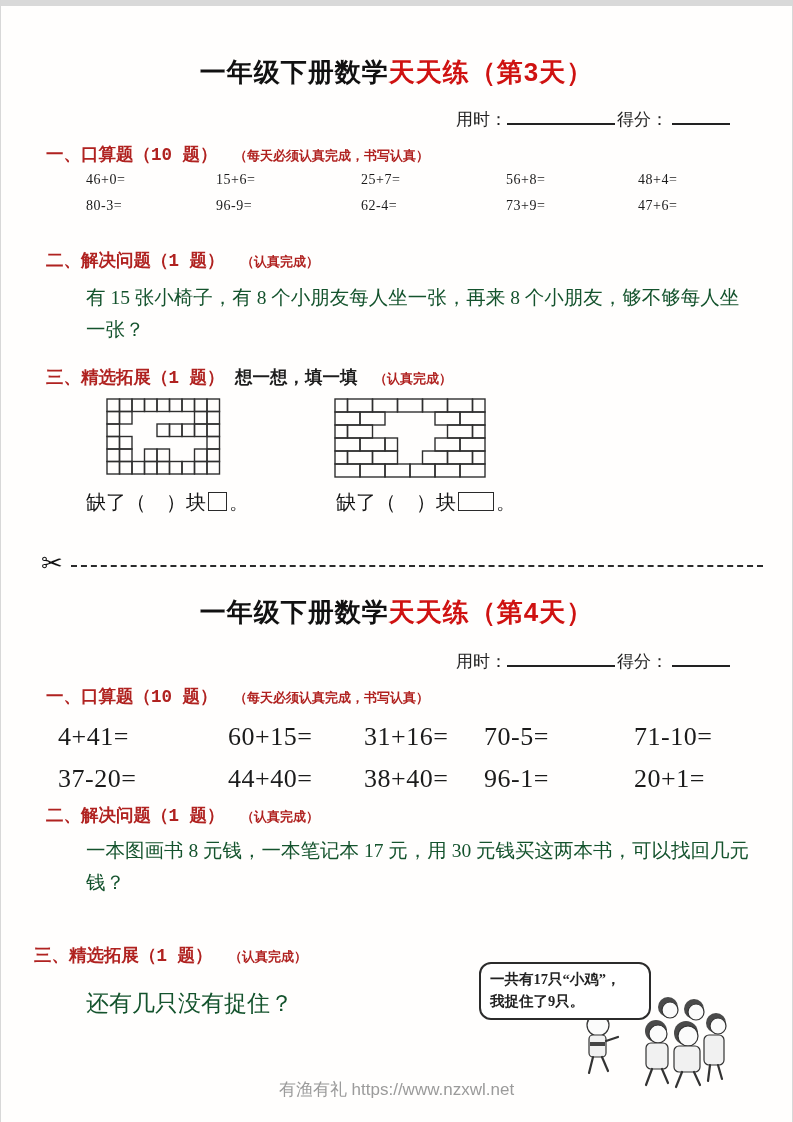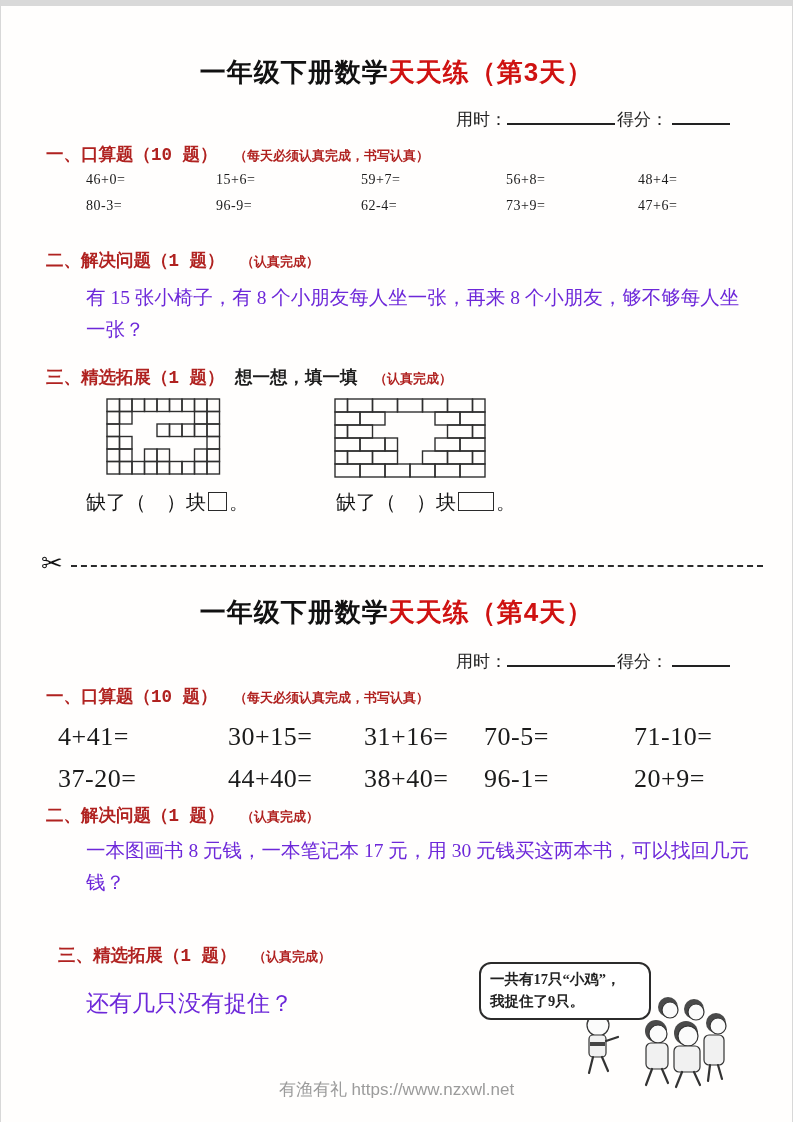--- a/index.html
+++ b/index.html
@@ -18,21 +18,21 @@
   .scoreline{font-size:17px;color:#222;}
   .uline{display:inline-block;border-bottom:2px solid #222;height:13px;vertical-align:baseline;}
   .w110{width:108px;margin-right:2px;}
   .w60{width:58px;margin-left:4px;}
   .secheading{font-family:Liberation Mono, monospace;font-size:17.5px;font-weight:bold;color:#1d1d1d;white-space:nowrap;}
   .hred{color:#b02220;}
   .note{font-size:13px;color:#b02220;font-weight:bold;margin-left:6px;}
   .probrow{display:grid;font-size:14px;color:#1b1b1b;letter-spacing:0.5px;}
   .g1{grid-template-columns:130px 145px 145px 132px auto;left:85px;width:670px;}
   .g2{grid-template-columns:170px 136px 120px 150px auto;left:57px;width:700px;font-size:26px;}
-  .bodytext{font-size:19.5px;line-height:1.65;color:#6d28d9;}
+  .bodytext{font-size:19.5px;line-height:1.65;color:#14532d;}
   .caption{font-size:20px;color:#161616;}
   .shape-square{display:inline-block;width:17px;height:17px;border:1.8px solid #2a2a2a;vertical-align:-2px;margin:0 2px;}
   .shape-rect{display:inline-block;width:34px;height:17px;border:1.8px solid #2a2a2a;vertical-align:-2px;margin:0 2px;}
   .figsvg rect{fill:none;stroke:#2f2f2f;stroke-width:1.4;}
   .cutline{border-top:2.2px dashed #2b2b2b;}
   .scissors{font-size:26px;color:#111;font-family:"DejaVu Sans",sans-serif;}
   .bubble{
     box-sizing:border-box;border:2.5px solid #2b2b2b;border-radius:12px;background:#fff;
     font-size:14.5px;font-weight:bold;line-height:1.5;padding:5px 9px;color:#222;z-index:2;
   }
@@ -59,21 +59,21 @@
   </div>
 
   <div class="abs secheading" style="top:142px;left:45px;">
     <span class="hred">一、口算题（10 题）</span>
     <span class="note">（每天必须认真完成，书写认真）</span>
   </div>
 
   <div class="abs probrow g1" style="top:172px;">
     <span>46+0=</span>
     <span>15+6=</span>
-    <span>59+7=</span>
+    <span>25+7=</span>
     <span>56+8=</span>
     <span>48+4=</span>
   </div>
   <div class="abs probrow g1" style="top:198px;">
     <span>80-3=</span>
     <span>96-9=</span>
     <span>62-4=</span>
     <span>73+9=</span>
     <span>47+6=</span>
   </div>
@@ -183,41 +183,41 @@
     <span>用时：</span><span class="uline w110"></span><span>得分：</span><span class="uline w60"></span>
   </div>
 
   <div class="abs secheading" style="top:684px;left:45px;">
     <span class="hred">一、口算题（10 题）</span>
     <span class="note">（每天必须认真完成，书写认真）</span>
   </div>
 
   <div class="abs probrow g2" style="top:722px;">
     <span>4+41=</span>
-    <span>30+15=</span>
+    <span>60+15=</span>
     <span>31+16=</span>
     <span>70-5=</span>
     <span>71-10=</span>
   </div>
   <div class="abs probrow g2" style="top:764px;">
     <span>37-20=</span>
     <span>44+40=</span>
     <span>38+40=</span>
     <span>96-1=</span>
-    <span>20+9=</span>
+    <span>20+1=</span>
   </div>
 
   <div class="abs secheading" style="top:803px;left:45px;">
     <span class="hred">二、解决问题（1 题）</span>
     <span class="note">（认真完成）</span>
   </div>
 
   <div class="abs bodytext" style="top:835px;left:85px;width:672px;">一本图画书 8 元钱，一本笔记本 17 元，用 30 元钱买这两本书，可以找回几元钱？</div>
 
-  <div class="abs secheading" style="top:943px;left:57px;">
+  <div class="abs secheading" style="top:943px;left:33px;">
     <span class="hred">三、精选拓展（1 题）</span>
     <span class="note">（认真完成）</span>
   </div>
 
   <div class="abs bodytext" style="top:985px;left:85px;font-size:23px;">还有几只没有捉住？</div>
 
   <div class="abs bubble" style="top:962px;left:478px;width:172px;">
     <div>一共有17只“小鸡”，</div>
     <div>我捉住了9只。</div>
   </div>

